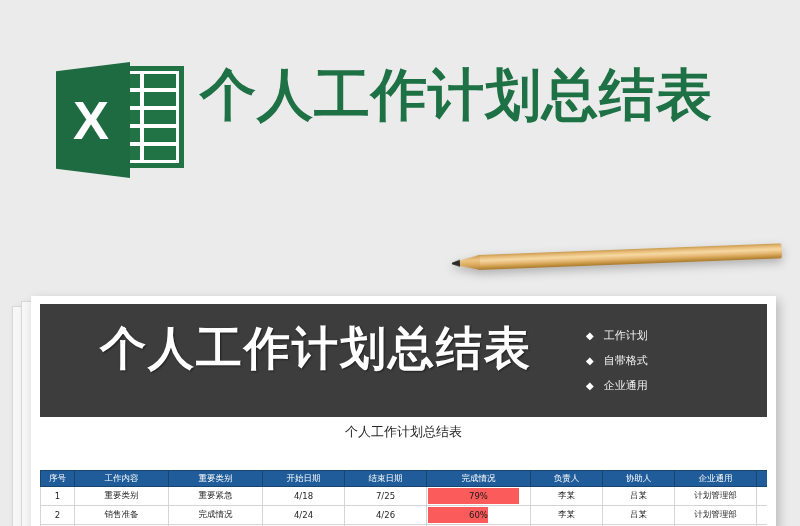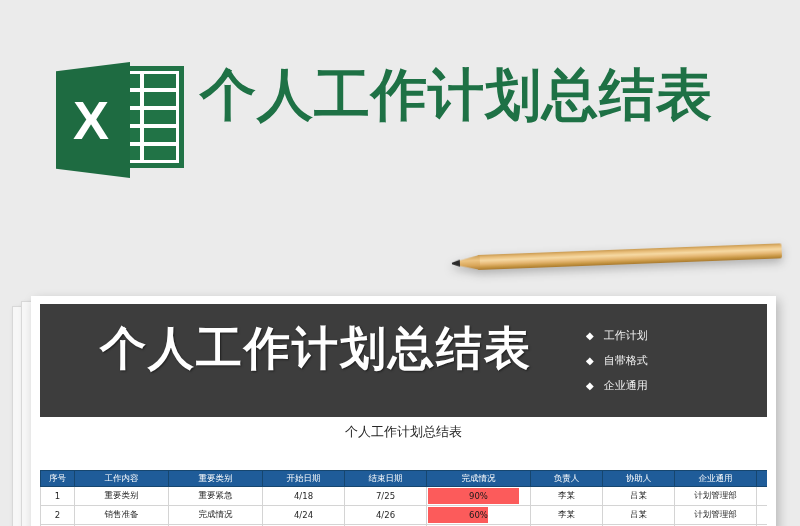--- a/index.html
+++ b/index.html
@@ -397,21 +397,21 @@
         <tbody>
           <tr>
             <td>1</td>
             <td>重要类别</td>
             <td>重要紧急</td>
             <td>4/18</td>
             <td>7/25</td>
             <td class="progress-cell">
               <div class="progress-wrap">
                 <div class="progress-bar" style="width: calc(90% - 2px); background: rgb(252, 91, 91);"></div>
-                <span class="progress-text">90%</span>
+                <span class="progress-text">79%</span>
               </div>
             </td>
             <td>李某</td>
             <td>吕某</td>
             <td>计划管理部</td>
             <td></td>
           </tr>
           <tr>
             <td>2</td>
             <td>销售准备</td>

